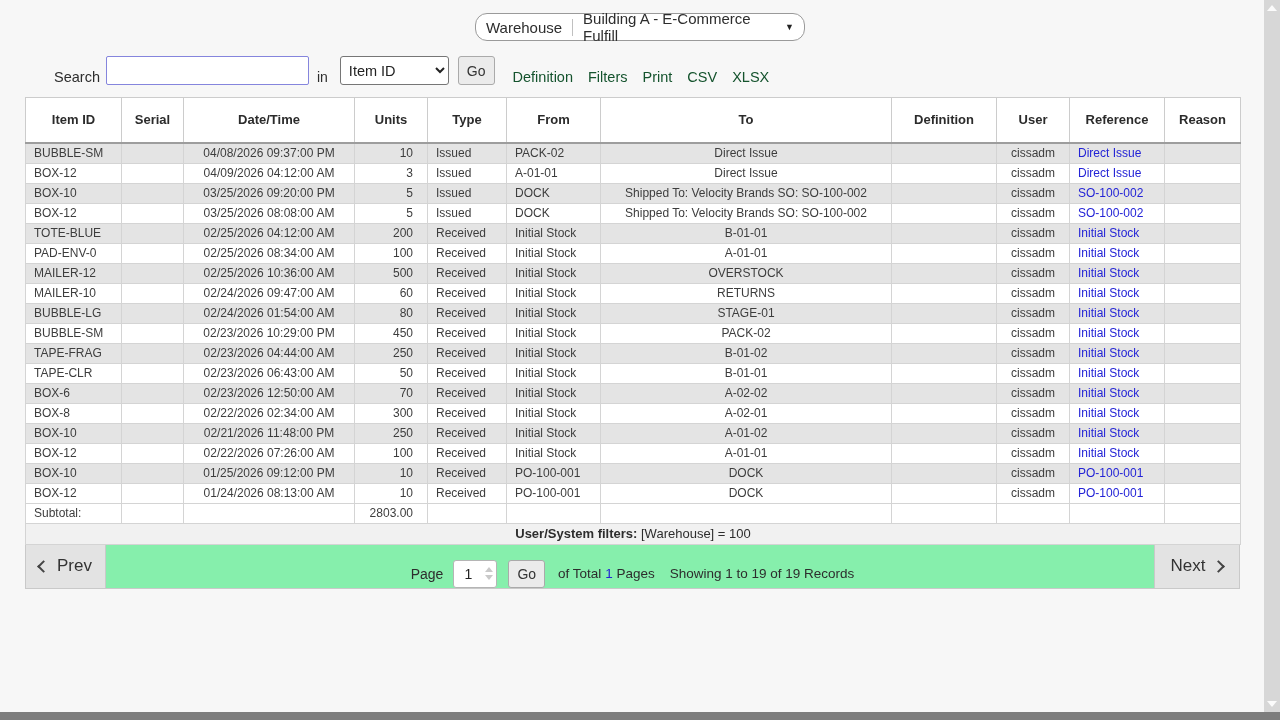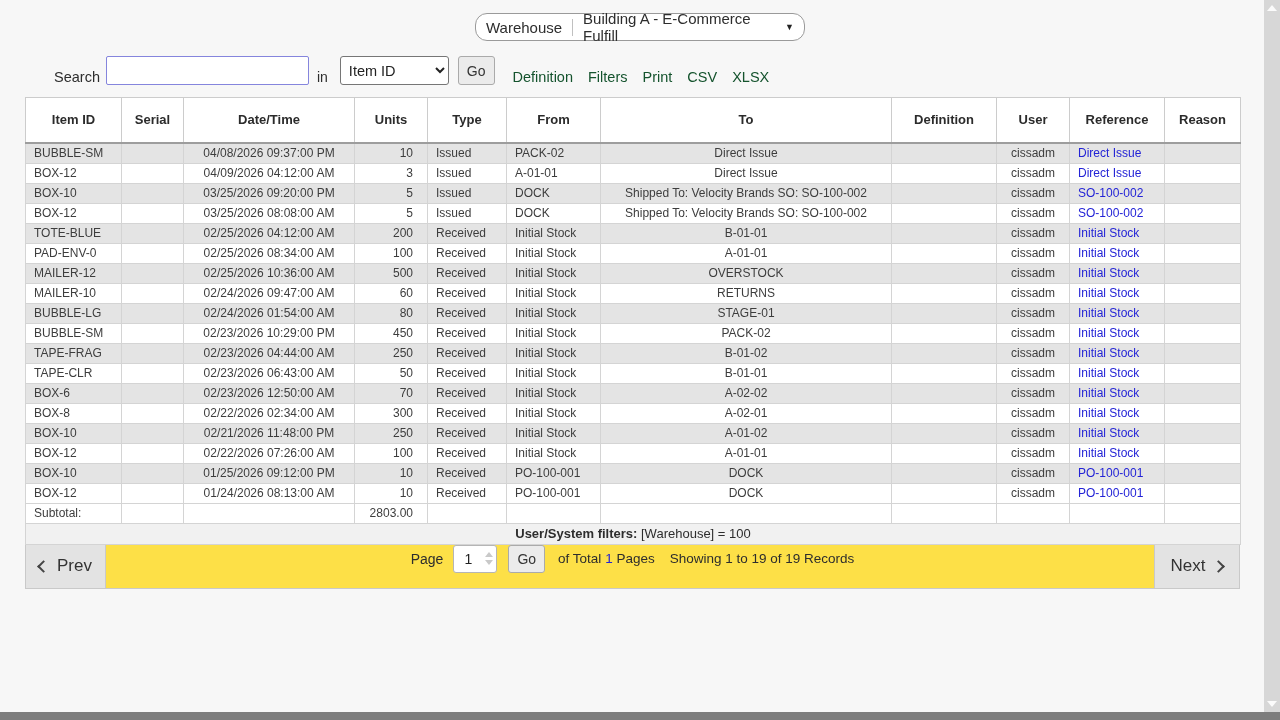--- a/index.html
+++ b/index.html
@@ -74,23 +74,23 @@
   td.c-ref a { color:#2323d6; text-decoration:none; cursor:pointer; }
   tr.subtotal-row td { background:#fff; }
   tr.subtotal-row .c-item { }
   tr.filters-row td {
     background:#f1f1f1; text-align:center; height:21px; font-size:13px; color:#2d2d2d;
   }
   .filters-label { font-weight:bold; }
 
   
   .pager {
-    margin:0 25px; width:1215px; height:44px; background:#fde047;
+    margin:0 25px; width:1215px; height:44px; background:#86efac;
     border:1px solid #c9c9c9; border-top:none; position:relative;
-    display:flex; align-items:flex-start; justify-content:center;
+    display:flex; align-items:flex-end; justify-content:center;
   }
   .pager-btn {
     position:absolute; top:0; bottom:0; display:flex; align-items:center;
     justify-content:center; gap:9px; background:#e3e3e3; cursor:pointer;
     font-size:17px; color:#333;
   }
   .prev-btn { left:0; width:80px; border-right:1px solid #c9c9c9; }
   .next-btn { right:0; width:85px; border-left:1px solid #c9c9c9; }
   .chev { width:9px; height:9px; display:inline-block; }
   .chev-left { border-left:2px solid #444; border-bottom:2px solid #444; transform:rotate(45deg); }

